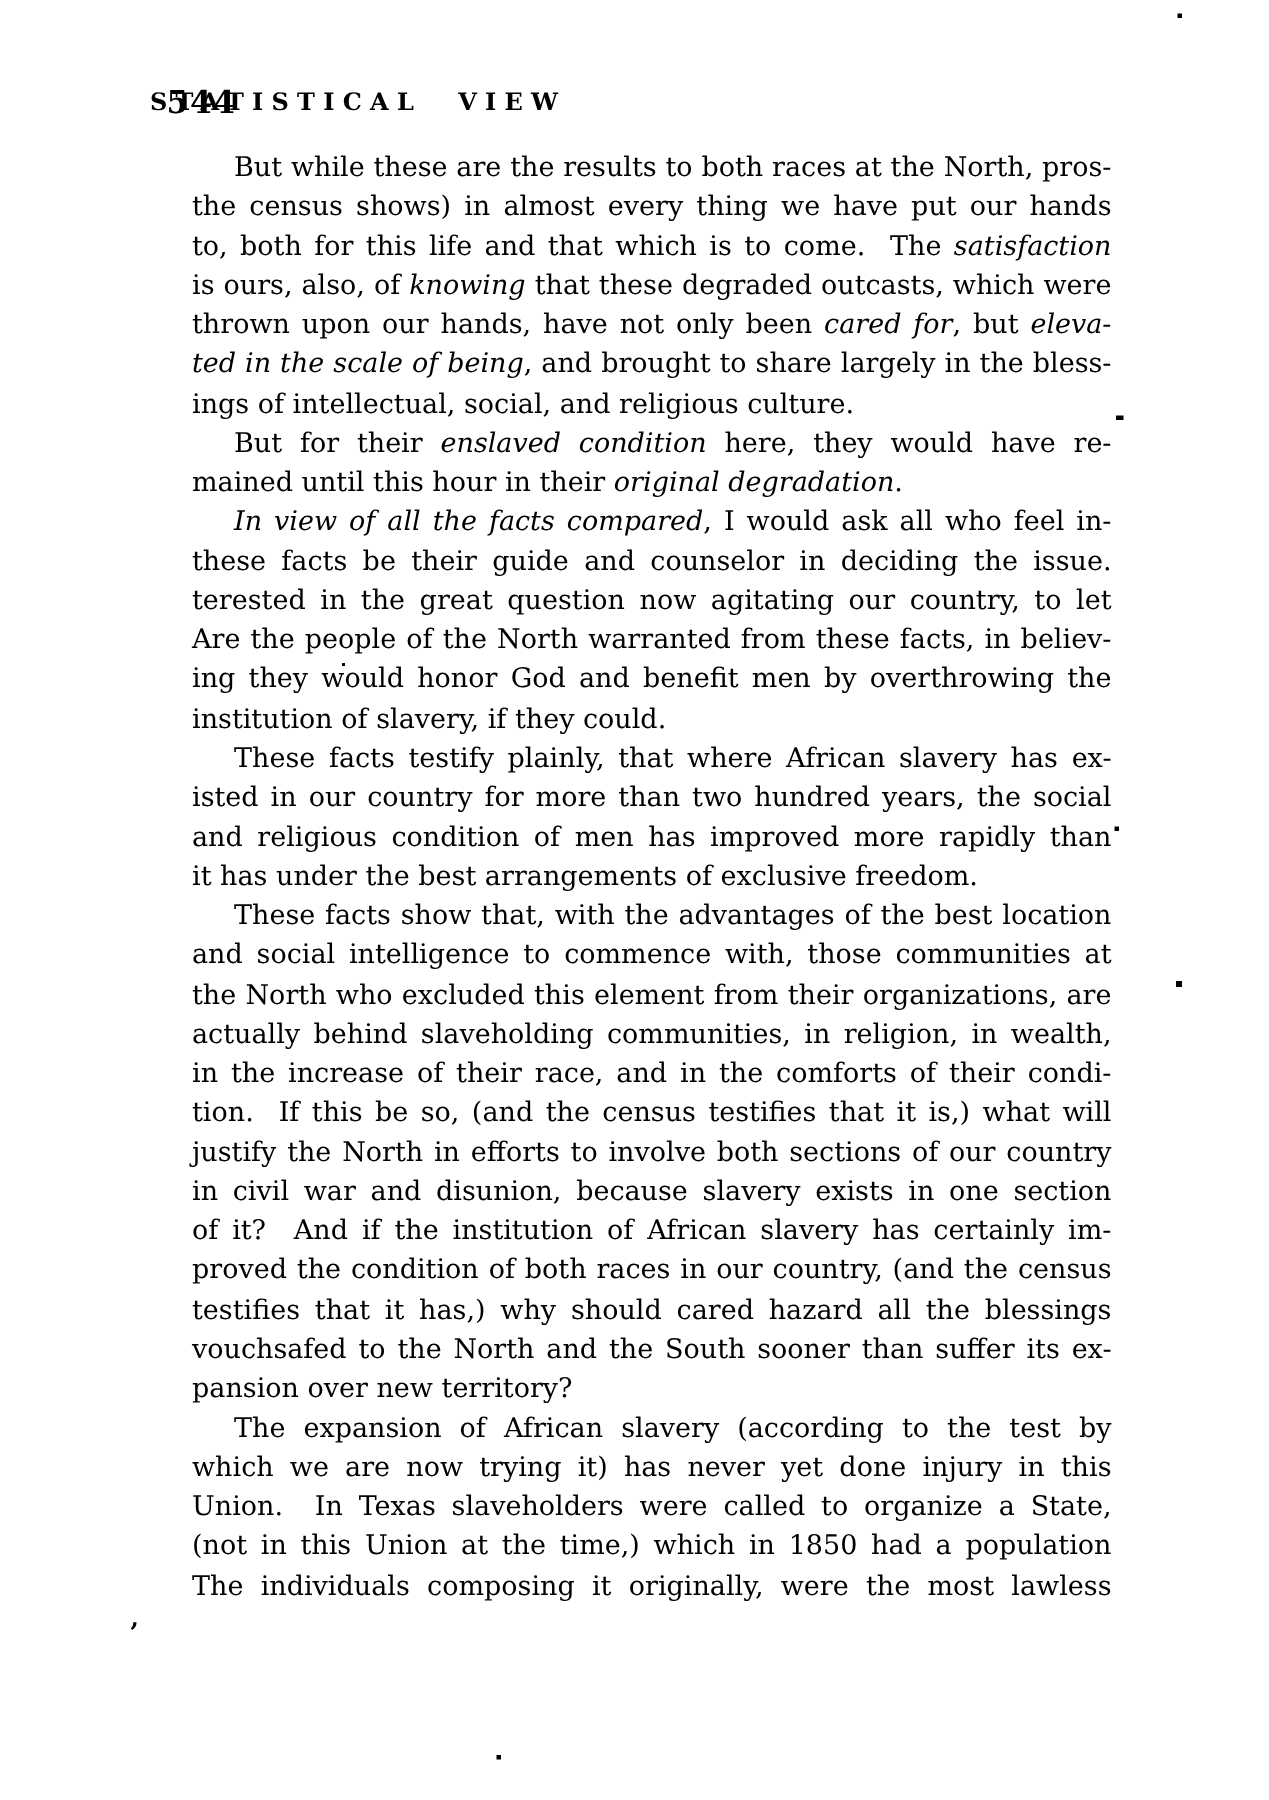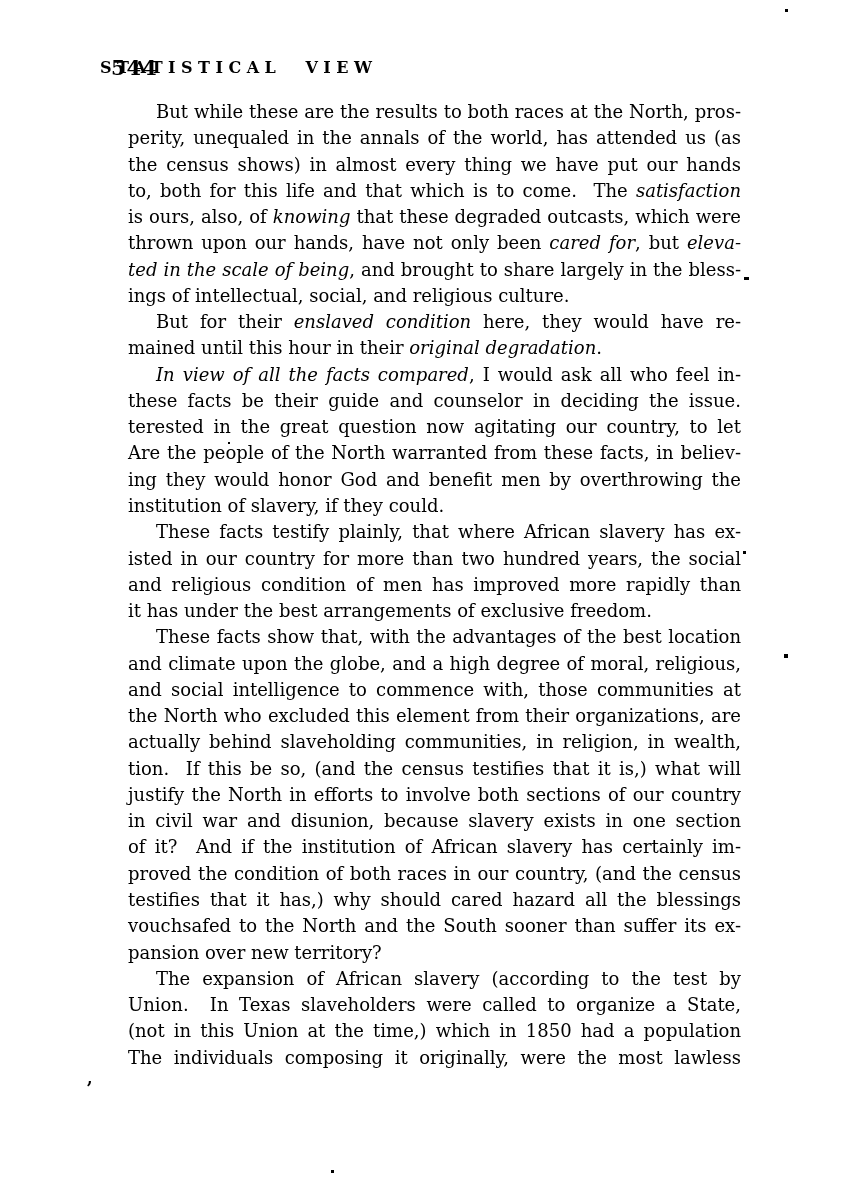--- a/index.html
+++ b/index.html
@@ -47,21 +47,20 @@
 <div class="page" style="--paper: #ffffff; --ink: #000000;">
 
   <div class="header">
     <span class="pagenum">544</span>
     <span class="running">STATISTICAL VIEW</span>
   </div>
 
   <div class="textbody">
       <div class="para">
         <div class="ln first"><span>But while these are the results to both races at the North, pros-</span></div>
-        <div class="ln"><span>perity, unequaled in the annals of the world, has attended us (as</span></div>
         <div class="ln"><span>the census shows) in almost every thing we have put our hands</span></div>
         <div class="ln"><span>to, both for this life and that which is to come.&nbsp; The </span><i>satisfaction</i></div>
         <div class="ln"><span>is ours, also, of </span><i>knowing</i><span> that these degraded outcasts, which were</span></div>
         <div class="ln"><span>thrown upon our hands, have not only been </span><i>cared for</i><span>, but </span><i>eleva-</i></div>
         <div class="ln"><i>ted in the scale of being</i><span>, and brought to share largely in the bless-</span></div>
         <div class="ln lastleft"><span>ings of intellectual, social, and religious culture.</span></div>
       </div>
       <div class="para">
         <div class="ln first"><span>But for their </span><i>enslaved condition</i><span> here, they would have re-</span></div>
         <div class="ln lastleft"><span>mained until this hour in their </span><i>original degradation</i><span>.</span></div>
@@ -75,35 +74,36 @@
         <div class="ln lastleft"><span>institution of slavery, if they could.</span></div>
       </div>
       <div class="para">
         <div class="ln first"><span>These facts testify plainly, that where African slavery has ex-</span></div>
         <div class="ln"><span>isted in our country for more than two hundred years, the social</span></div>
         <div class="ln"><span>and religious condition of men has improved more rapidly than</span></div>
         <div class="ln lastleft"><span>it has under the best arrangements of exclusive freedom.</span></div>
       </div>
       <div class="para">
         <div class="ln first"><span>These facts show that, with the advantages of the best location</span></div>
-        <div class="ln"><span>and climate upon the globe, and a high degree of moral, religious,</span></div>
         <div class="ln"><span>and social intelligence to commence with, those communities at</span></div>
         <div class="ln"><span>the North who excluded this element from their organizations, are</span></div>
         <div class="ln"><span>actually behind slaveholding communities, in religion, in wealth,</span></div>
+        <div class="ln"><span>in the increase of their race, and in the comforts of their condi-</span></div>
         <div class="ln"><span>tion.&nbsp; If this be so, (and the census testifies that it is,) what will</span></div>
         <div class="ln"><span>justify the North in efforts to involve both sections of our country</span></div>
         <div class="ln"><span>in civil war and disunion, because slavery exists in one section</span></div>
         <div class="ln"><span>of it?&nbsp; And if the institution of African slavery has certainly im-</span></div>
         <div class="ln"><span>proved the condition of both races in our country, (and the census</span></div>
         <div class="ln"><span>testifies that it has,) why should cared hazard all the blessings</span></div>
         <div class="ln"><span>vouchsafed to the North and the South sooner than suffer its ex-</span></div>
         <div class="ln lastleft"><span>pansion over new territory?</span></div>
       </div>
       <div class="para">
         <div class="ln first"><span>The expansion of African slavery (according to the test by</span></div>
+        <div class="ln"><span>which we are now trying it) has never yet done injury in this</span></div>
         <div class="ln"><span>Union.&nbsp; In Texas slaveholders were called to organize a State,</span></div>
         <div class="ln"><span>(not in this Union at the time,) which in 1850 had a population</span></div>
         <div class="ln"><span>The individuals composing it originally, were the most lawless</span></div>
       </div>
     </div>
 
   <span class="margin-comma">,</span>
 
   <div class="artifact" style="left:838px;top:10px;width:5px;height:255px;"></div>
   <div class="artifact" style="left:833px;top:8px;width:12px;height:13px;"></div>

